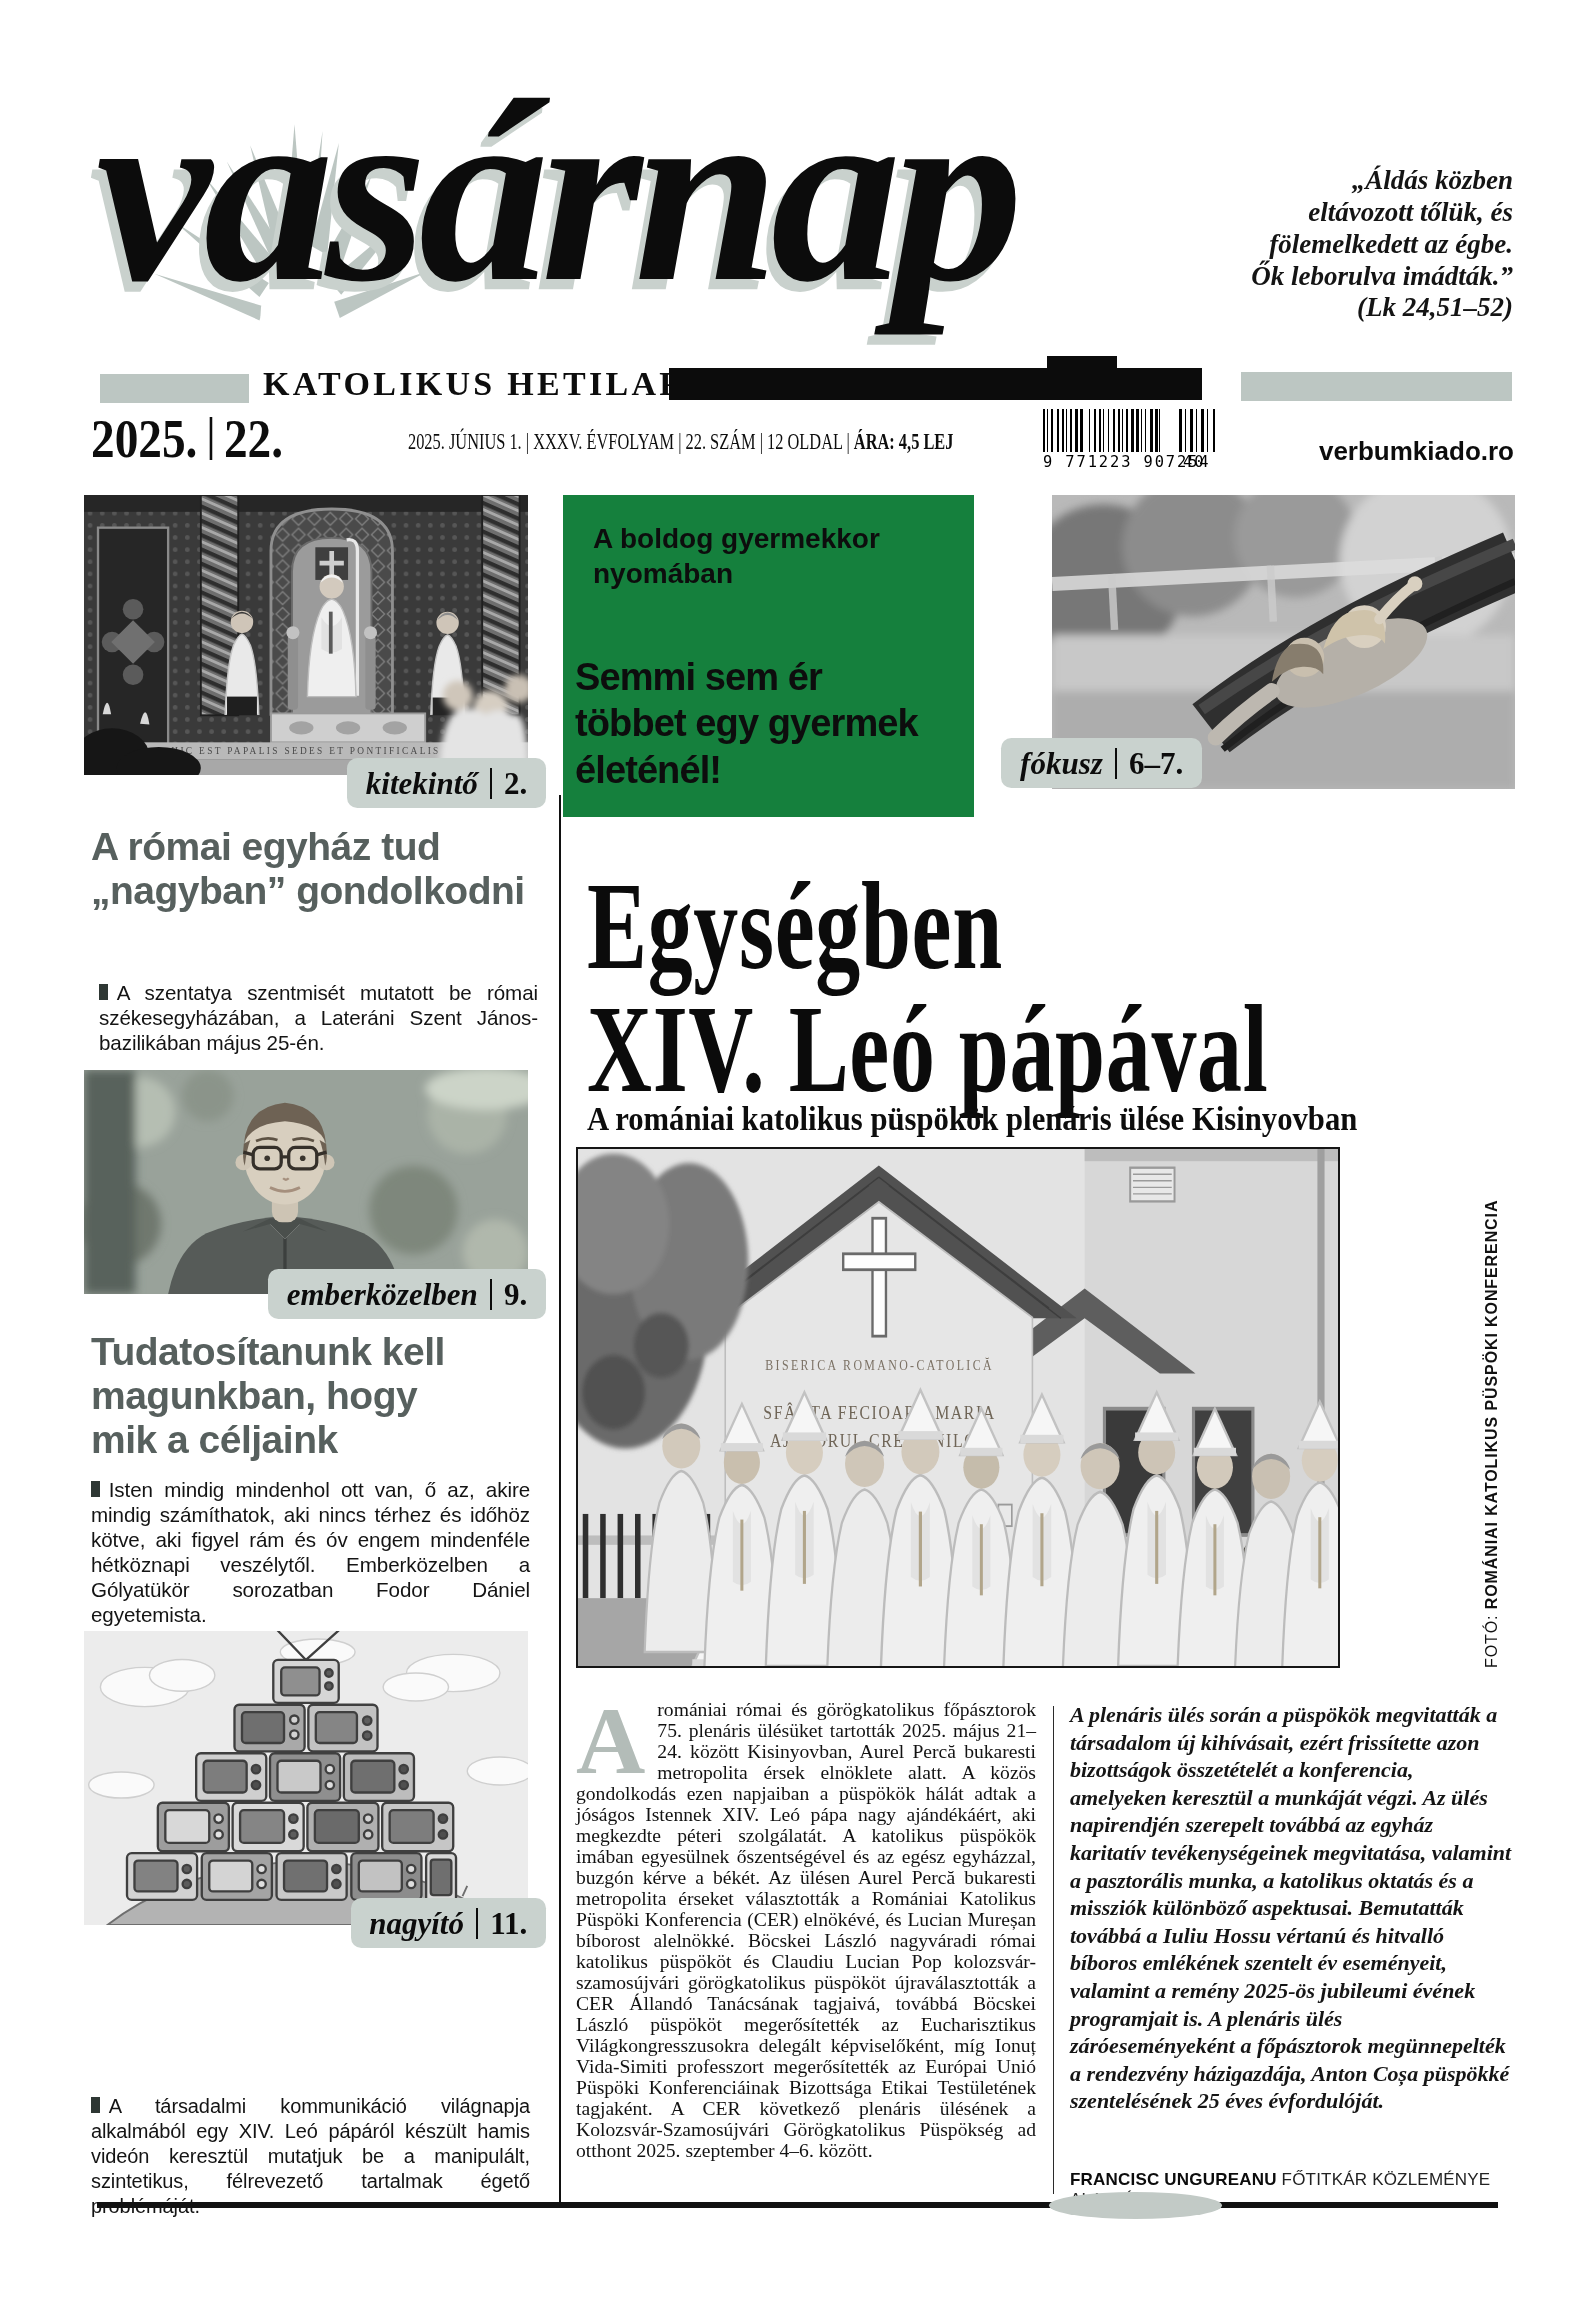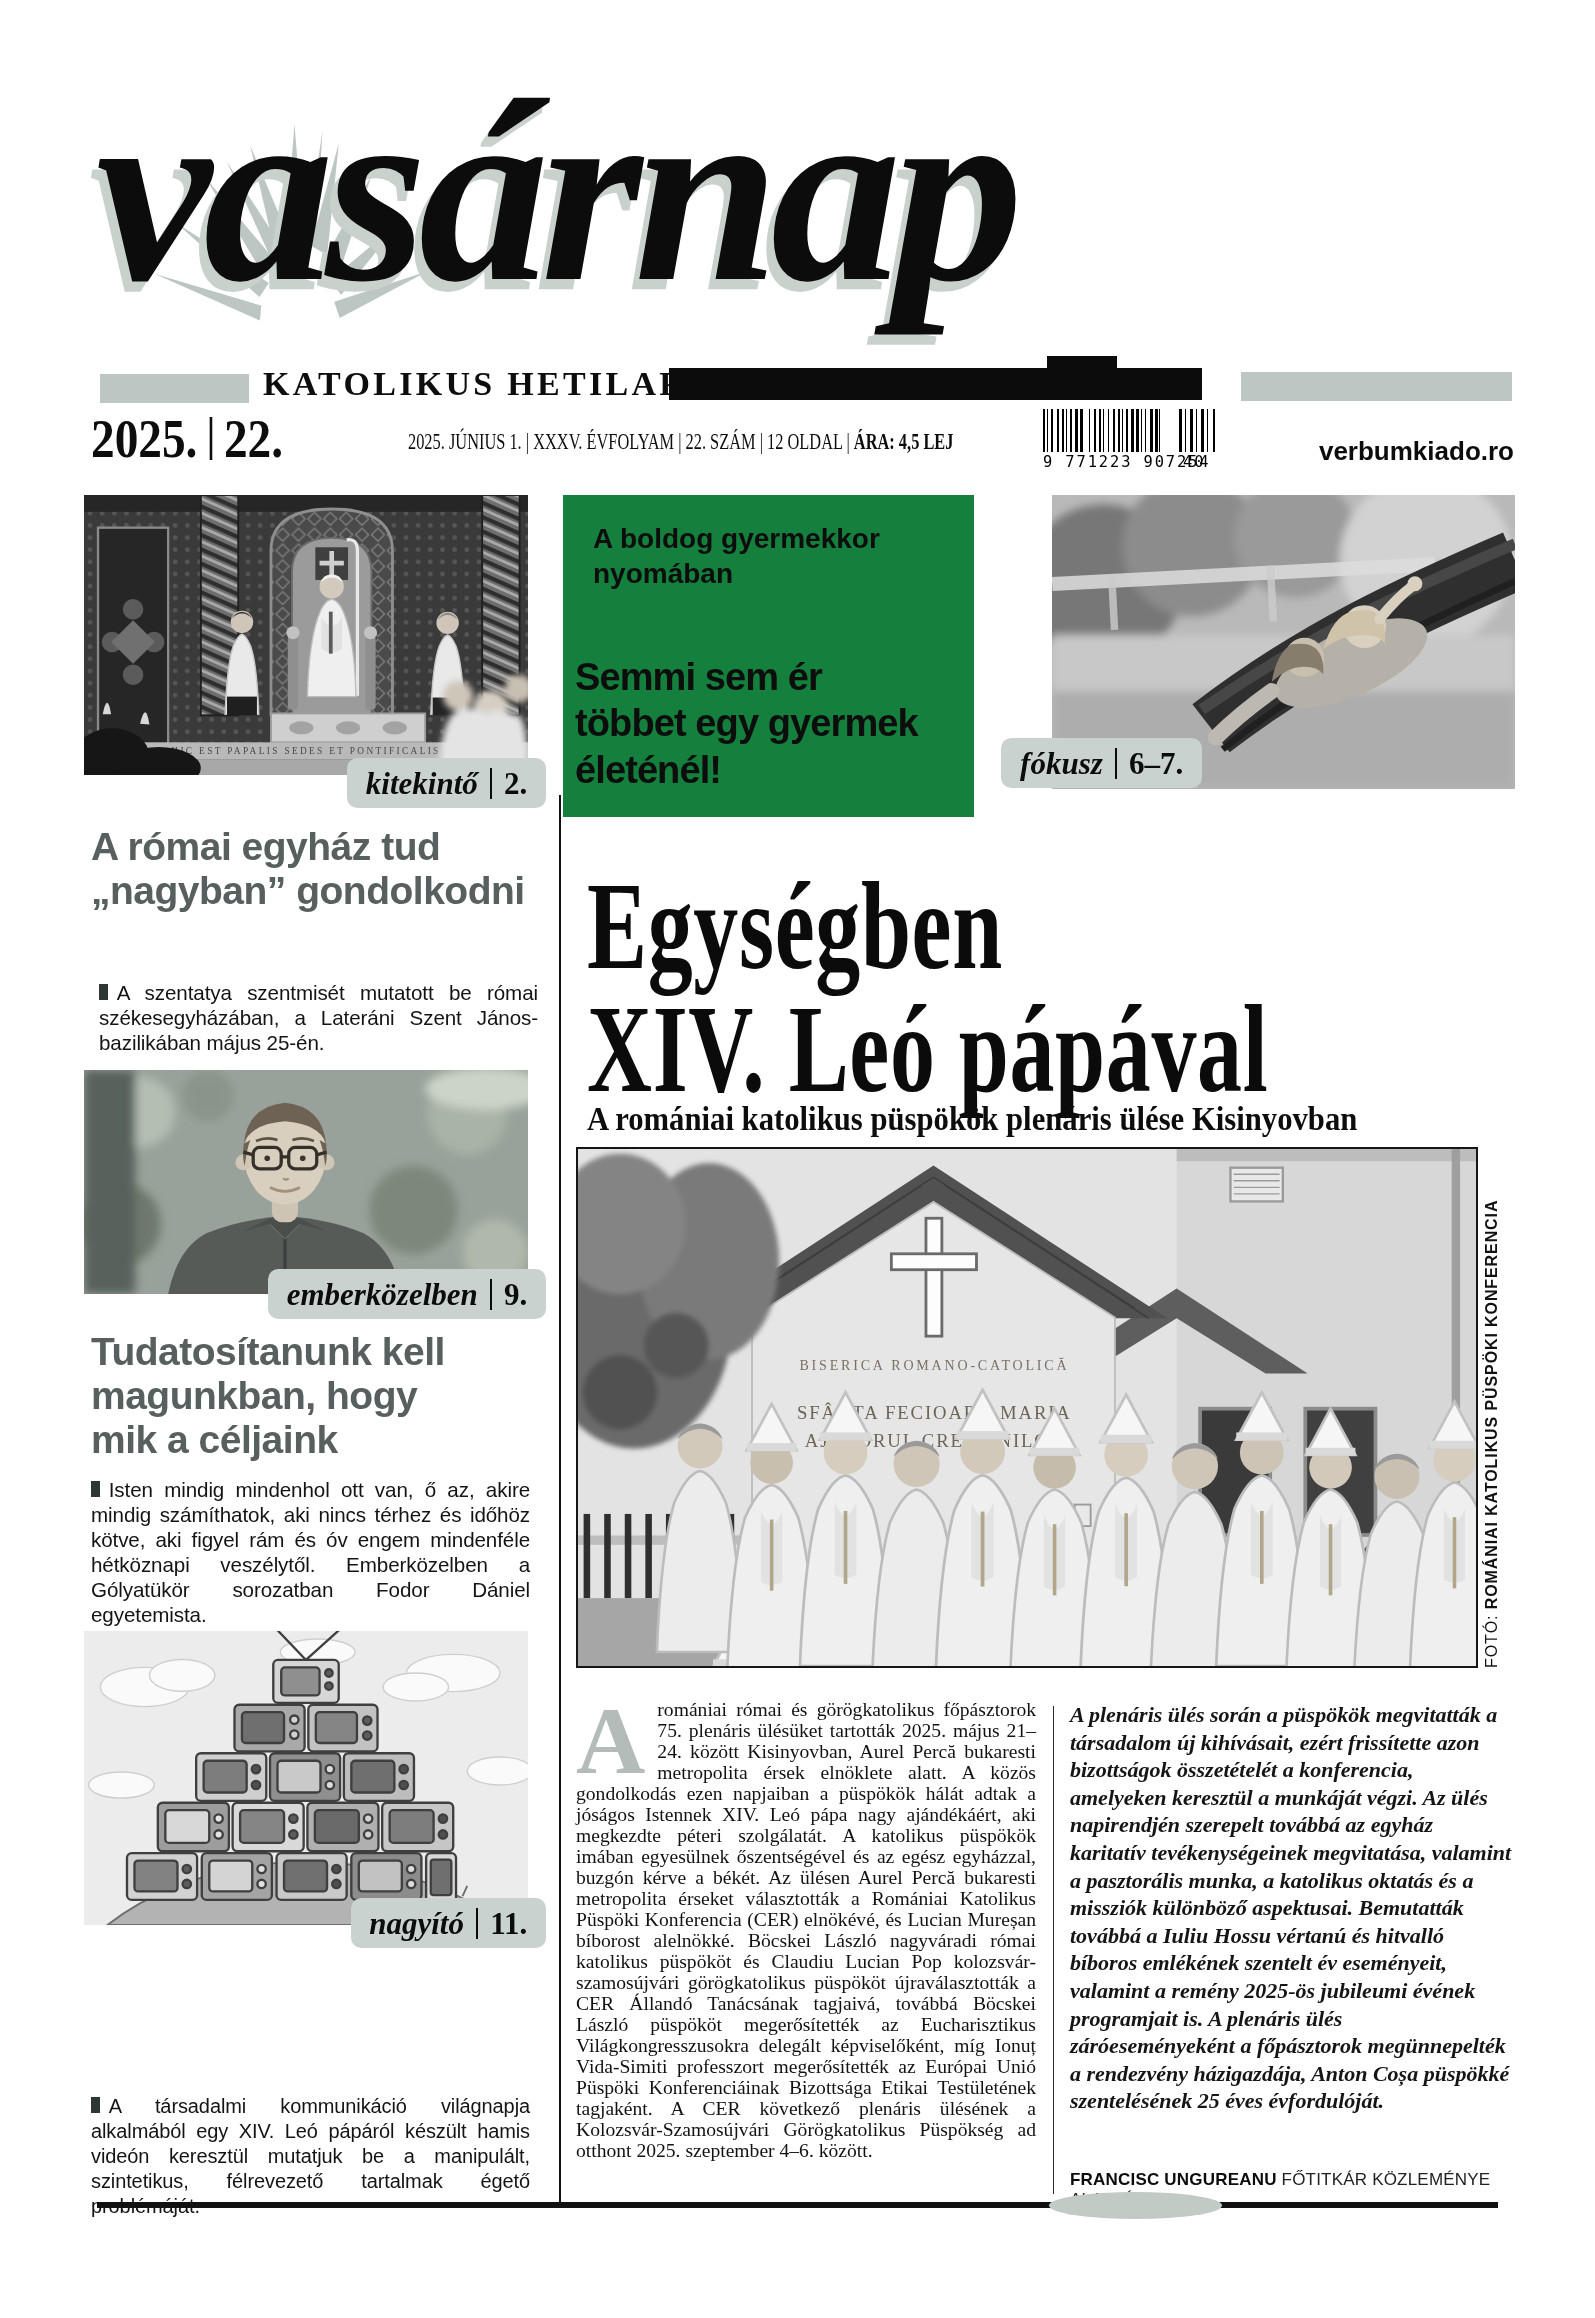--- a/index.html
+++ b/index.html
@@ -62,21 +62,21 @@
   .photo{position:absolute;overflow:hidden;}
   .photo svg{display:block;width:100%;height:100%;}
 
   
   #vrule-main{left:559px;top:795px;width:2.3px;height:1412px;background:#111;}
   #vrule-cols{left:1053px;top:1706px;width:1.4px;height:488px;background:#2b2b2b;}
   .mh{position:absolute;left:587px;font:700 125px/1 "Liberation Serif", serif;color:#0b0b0b;
       transform:scaleX(.72);transform-origin:left top;white-space:nowrap;letter-spacing:0.9px;}
   #subhead{left:587px;top:1103px;font:700 33px/1 "Liberation Serif", serif;color:#0d0d0d;
            transform:scaleX(.93);transform-origin:left top;white-space:nowrap;}
-  #main-photo{left:576px;top:1147px;width:902px;height:521px;border:2.3px solid #161616;box-sizing:border-box;background:#3b82f6;}
+  #main-photo{left:576px;top:1147px;width:764px;height:521px;border:2.3px solid #161616;box-sizing:border-box;background:#3b82f6;}
   #photo-credit{left:1484px;top:1147px;height:521px;width:25px;
                 writing-mode:vertical-rl;transform:rotate(180deg);
                 font:400 16px/1 "Liberation Sans", sans-serif;letter-spacing:0.9px;color:#111;}
   #photo-credit b{font-weight:700;}
 
   #body-col1{left:576px;top:1699px;width:460px;font:400 19.6px/21px "Liberation Serif", serif;
              text-align:justify;color:#121212;}
   #dropcap{float:left;font:700 96px/71px "Liberation Serif", serif;color:#b3bcb8;margin:5.6px 12px 0 0;}
   #body-col2{left:1070px;top:1701px;width:442px;font:italic 700 22px/27.6px "Liberation Serif", serif;color:#151515;}
   #byline{left:1070px;top:2160px;width:442px;font:400 17px/1.2 "Liberation Sans", sans-serif;color:#222;
@@ -101,20 +101,25 @@
       <polygon points="140,270 340,400 320,430"></polygon>
       <polygon points="625,265 470,395 495,425"></polygon>
       <polygon points="95,380 330,450 320,480"></polygon>
       <polygon points="680,375 480,440 492,475"></polygon>
       <polygon points="250,140 372,330 345,348"></polygon>
       <polygon points="455,75 418,315 440,322"></polygon>
     </g>
     <ellipse cx="400" cy="472" rx="78" ry="108" fill="#ffffff"></ellipse>
   </svg>
   <div id="brand" class="abs">vasárnap</div>
+  <div id="quote" class="abs ws">„Áldás közben
+eltávozott tőlük, és
+fölemelkedett az égbe.
+Ők leborulva imádták.”
+(Lk 24,51–52)</div>
 
   <div id="band-gray-left" class="abs band-gray"></div>
   <div id="subtitle" class="abs">KATOLIKUS HETILAP</div>
   <div id="band-black" class="abs">
     <div id="band-black-tab"></div>
   </div>
   <div id="band-gray-right" class="abs band-gray"></div>
 
   <div id="issue-big" class="abs">
     <span>2025.</span>

